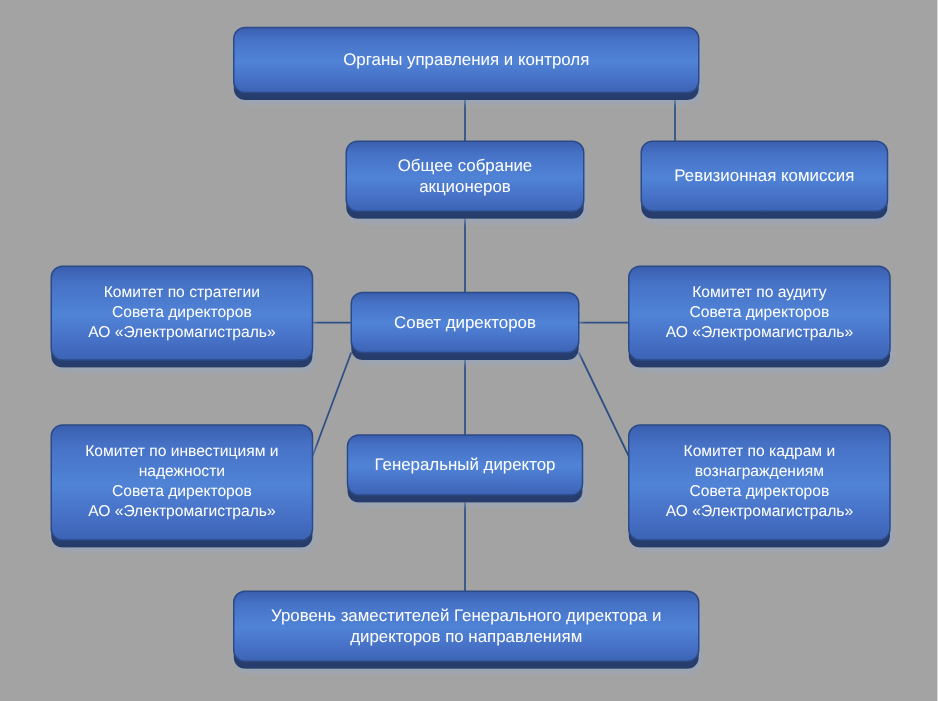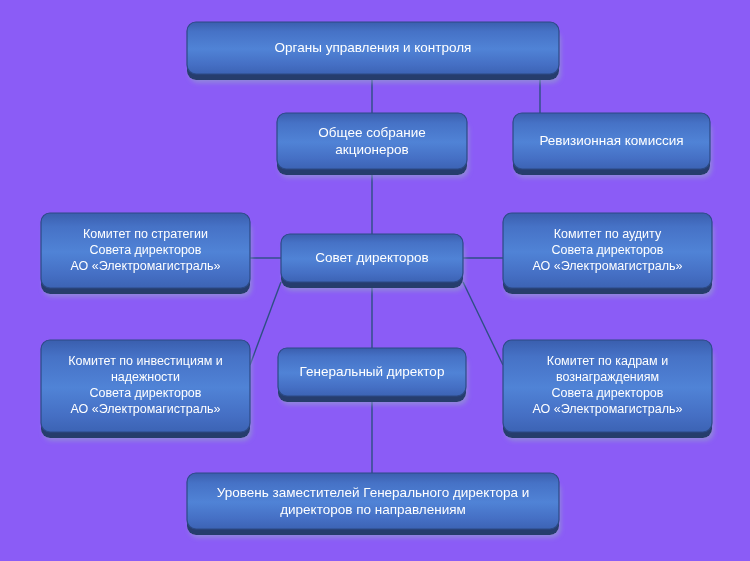--- a/index.html
+++ b/index.html
@@ -10,21 +10,21 @@
   body {
     width: 750px;
     height: 561px;
     font-family: "Liberation Sans", sans-serif;
     overflow: hidden;
   }
   #diagram-root {
     position: relative;
     width: 750px;
     height: 561px;
-    background: #8b5cf6;
+    background: #a3a3a3;
   }
   svg#org-chart {
     display: block;
     width: 750px;
     height: 561px;
   }
   .node-label {
     fill: #ffffff;
     font-family: "Liberation Sans", sans-serif;
     font-size: 13.5px;

